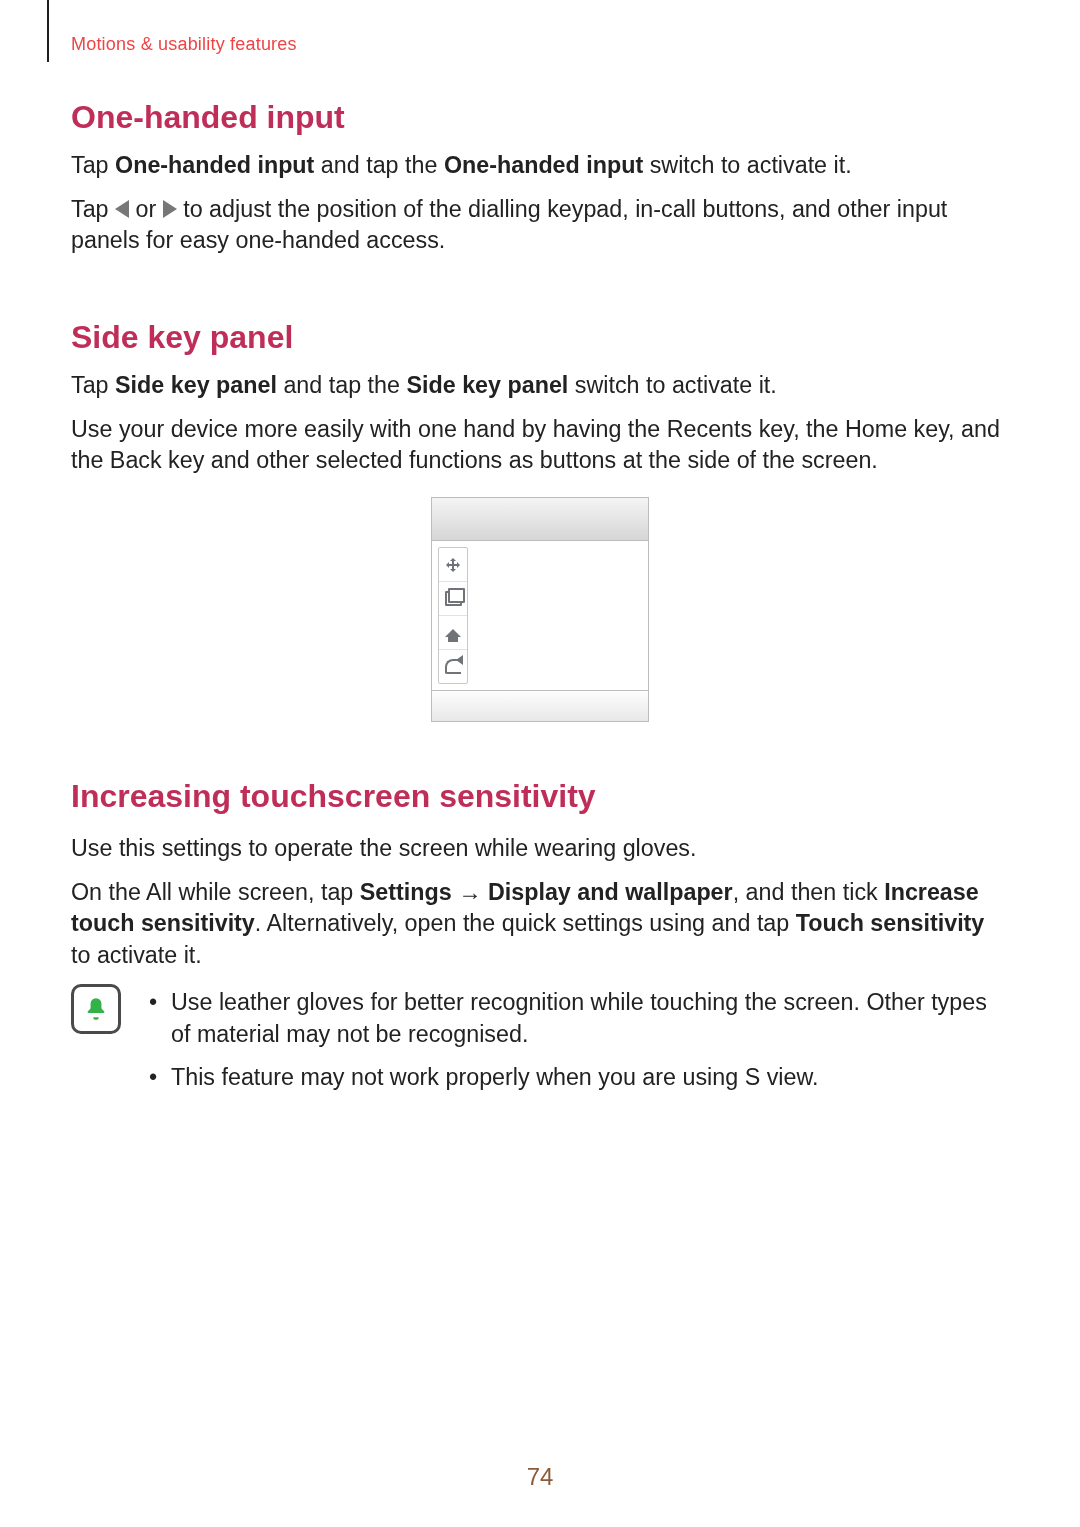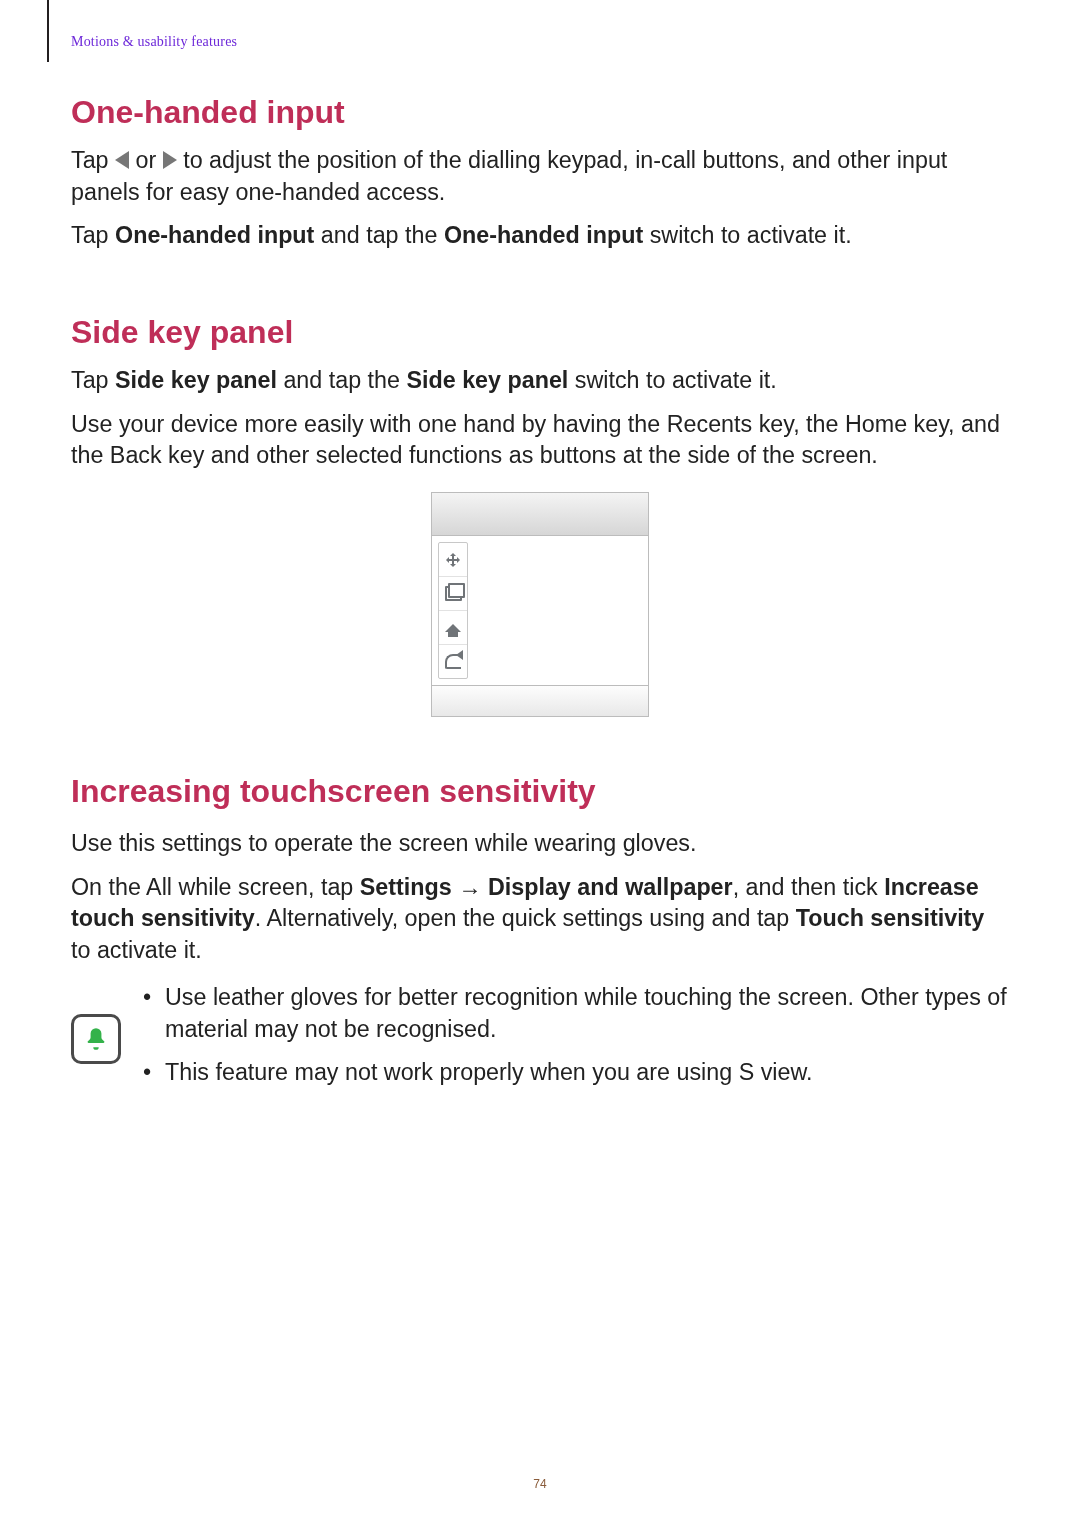--- a/index.html
+++ b/index.html
@@ -23,25 +23,24 @@
     background: #231f20;
   }
   .page {
     position: absolute;
     left: 71px;
     right: 71px;
     top: 34px;
     bottom: 0;
   }
   .section-breadcrumb {
-    font-size: 14px;
-    color: #6d28d9;
+    font-size: 18px;
+    color: #ef4444;
     margin-bottom: 44px;
     letter-spacing: 0.2px;
-    font-family: Liberation Serif, serif;
   }
   h2.accent {
     font-size: 32px;
     font-weight: 600;
     color: #bf2e58;
     margin: 0 0 14px 0;
   }
   h1.accent-large {
     font-size: 32px;
     font-weight: 600;
@@ -155,22 +154,22 @@
     border-right: 7px solid #707478;
   }
   .device-bot {
     height: 30px;
     background: linear-gradient(#fdfdfd, #e8e8e8);
     border-top: 1px solid #bcbcbc;
   }
 
   .note-block {
     display: flex;
-    align-items: center;
-    gap: 22px;
+    align-items: flex-start;
+    gap: 28px;
     margin-top: 10px;
   }
   .note-block + .note-block { margin-top: 18px; }
   .note-icon {
     width: 44px; height: 44px; flex: 0 0 44px;
     border: 3px solid #4a4a4a; border-radius: 10px;
     display: flex; align-items: center; justify-content: center;
   }
   .note-lines {
     margin-top: 2px;
@@ -192,41 +191,41 @@
     position: absolute;
     left: 0;
     top: 0;
     color: #222;
   }
   .page-num {
     position: absolute;
     left: 0; right: 0;
     bottom: 36px;
     text-align: center;
-    font-size: 12px;
+    font-size: 24px;
     color: #8a5c3b;
   }
 </style>
 </head>
 <body>
 
 <div class="tab-line"></div>
 
 <div class="page">
 
   <div class="section-breadcrumb">Motions &amp; usability features</div>
 
   <h2 class="accent">One-handed input</h2>
 
   <p class="body">
+    <span>Tap </span><span class="b">One-handed input</span><span> and tap the </span><span class="b">One-handed input</span><span> switch to activate it.</span>
+  </p>
+
+  <p class="body">
     <span>Tap </span><span class="tri tri-left"></span><span> or </span><span class="tri tri-right"></span><span> to adjust the position of the dialling keypad, in-call buttons, and other input panels for easy one-handed access.</span>
-  </p>
-
-  <p class="body">
-    <span>Tap </span><span class="b">One-handed input</span><span> and tap the </span><span class="b">One-handed input</span><span> switch to activate it.</span>
   </p>
 
   <div class="spacer-50"></div>
 
   <h2 class="accent">Side key panel</h2>
 
   <p class="body">
     <span>Tap </span><span class="b">Side key panel</span><span> and tap the </span><span class="b">Side key panel</span><span> switch to activate it.</span>
   </p>
 

